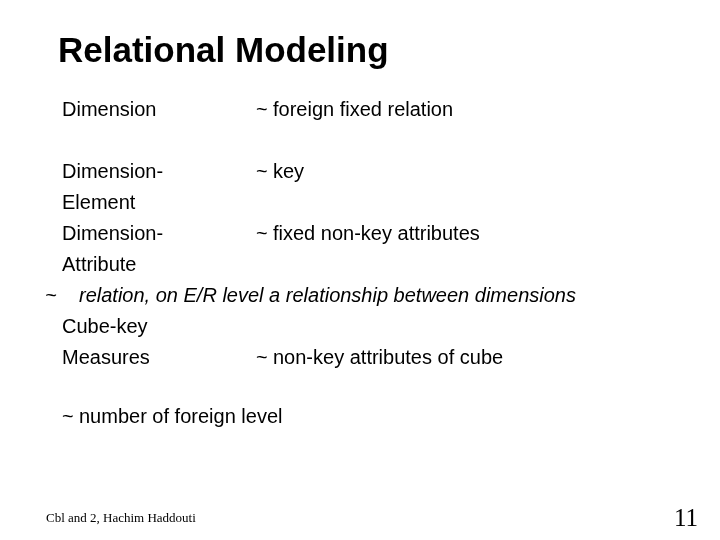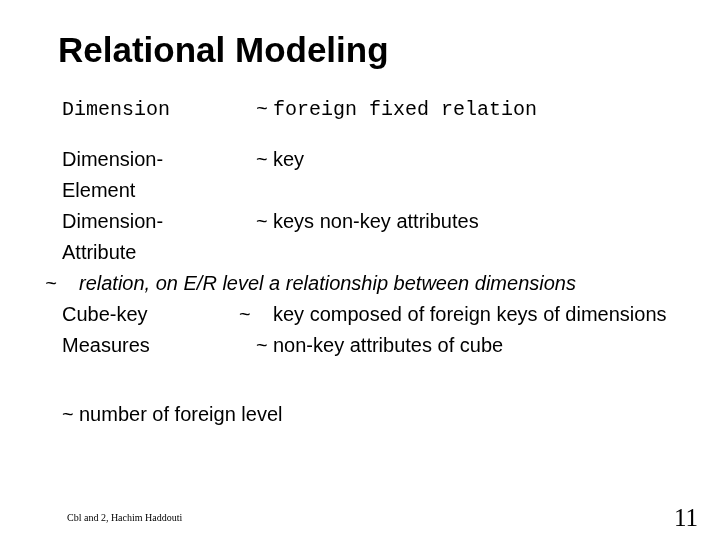--- a/index.html
+++ b/index.html
@@ -50,23 +50,23 @@
     flex: 1 1 auto;
     font-size: 20px;
     line-height: 31px;
   }
   .tilde {
     display: inline-block;
     width: 17px;
   }
   .footer-left {
     position: absolute;
-    left: 67px;
+    left: 46px;
     top: 512px;
-    font-size: 10px;
+    font-size: 13px;
     font-family: "Liberation Serif", serif;
     line-height: 12px;
     white-space: nowrap;
   }
   .footer-right {
     position: absolute;
     right: 22px;
     top: 506px;
     font-size: 25px;
     font-family: "Liberation Serif", serif;
@@ -75,47 +75,46 @@
 </style>
 </head>
 <body>
 
 <div class="slide">
 
   <div class="slide-title">Relational Modeling</div>
 
   <div class="content">
 
-    <div class="row" style="margin-bottom:19px;font-family:Liberation Mono, monospace;">
+    <div class="row" style="margin-bottom:31px;">
       <div class="term">Dimension</div>
       <div class="def"><span class="tilde">~</span><span>foreign fixed relation</span></div>
     </div>
 
     <div class="row">
       <div class="term" style="white-space:pre-line;">Dimension-
 Element</div>
       <div class="def"><span class="tilde">~</span><span>key</span></div>
     </div>
 
     <div class="row">
       <div class="term" style="white-space:pre-line;">Dimension-
 Attribute</div>
-      <div class="def"><span class="tilde">~</span><span>keys non-key attributes</span></div>
+      <div class="def"><span class="tilde">~</span><span>fixed non-key attributes</span></div>
     </div>
 
     <div class="row">
       <div class="def" style="text-indent:-17px; padding-left:17px;font-style:italic;"><span class="tilde">~</span><span>relation, on E/R level a relationship between dimensions</span></div>
     </div>
 
     <div class="row">
       <div class="term">Cube-key</div>
-      <div class="def" style="text-indent:-17px; padding-left:17px;"><span class="tilde">~</span><span>key composed of foreign keys of dimensions</span></div>
     </div>
 
-    <div class="row" style="margin-bottom:38px;">
+    <div class="row" style="margin-bottom:28px;">
       <div class="term">Measures</div>
       <div class="def"><span class="tilde">~</span><span>non-key attributes of cube</span></div>
     </div>
 
     <div class="row">
       <div class="def"><span class="tilde">~</span><span>number of foreign level</span></div>
     </div>
 
   </div>
 

